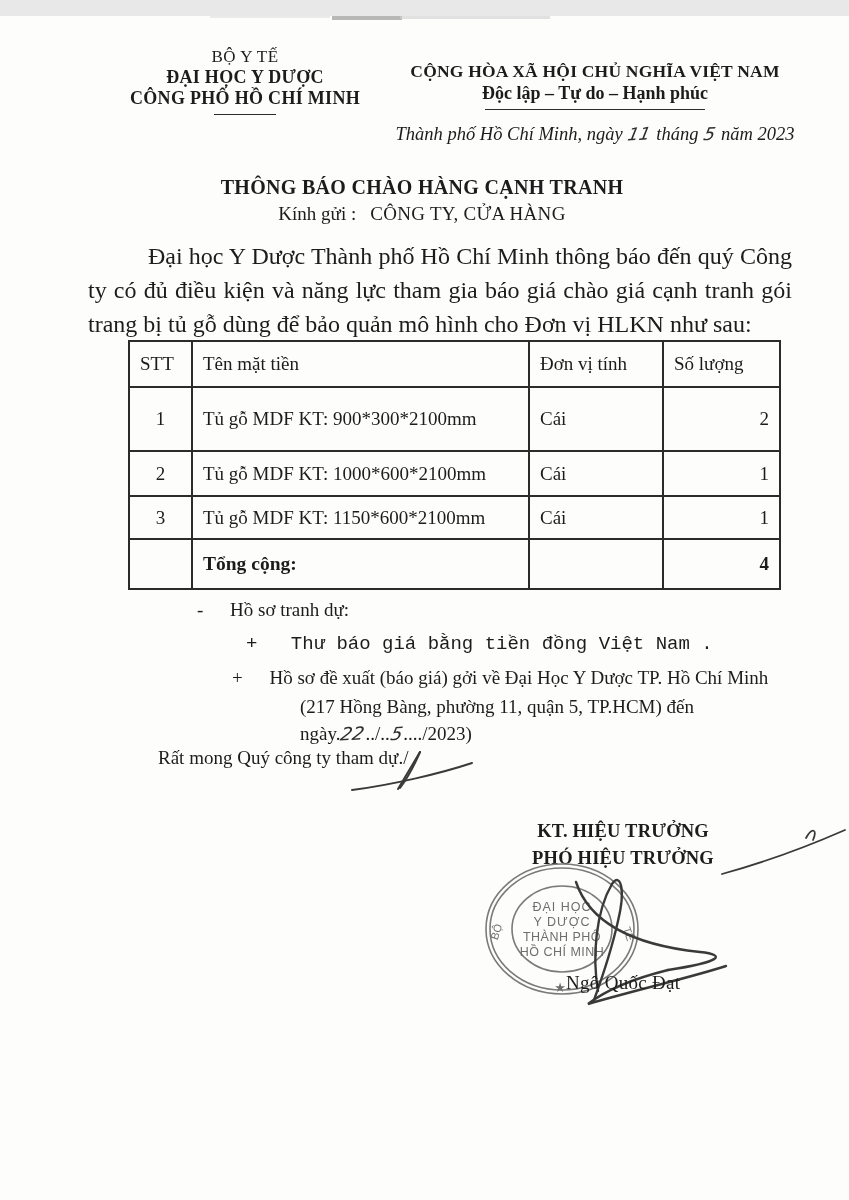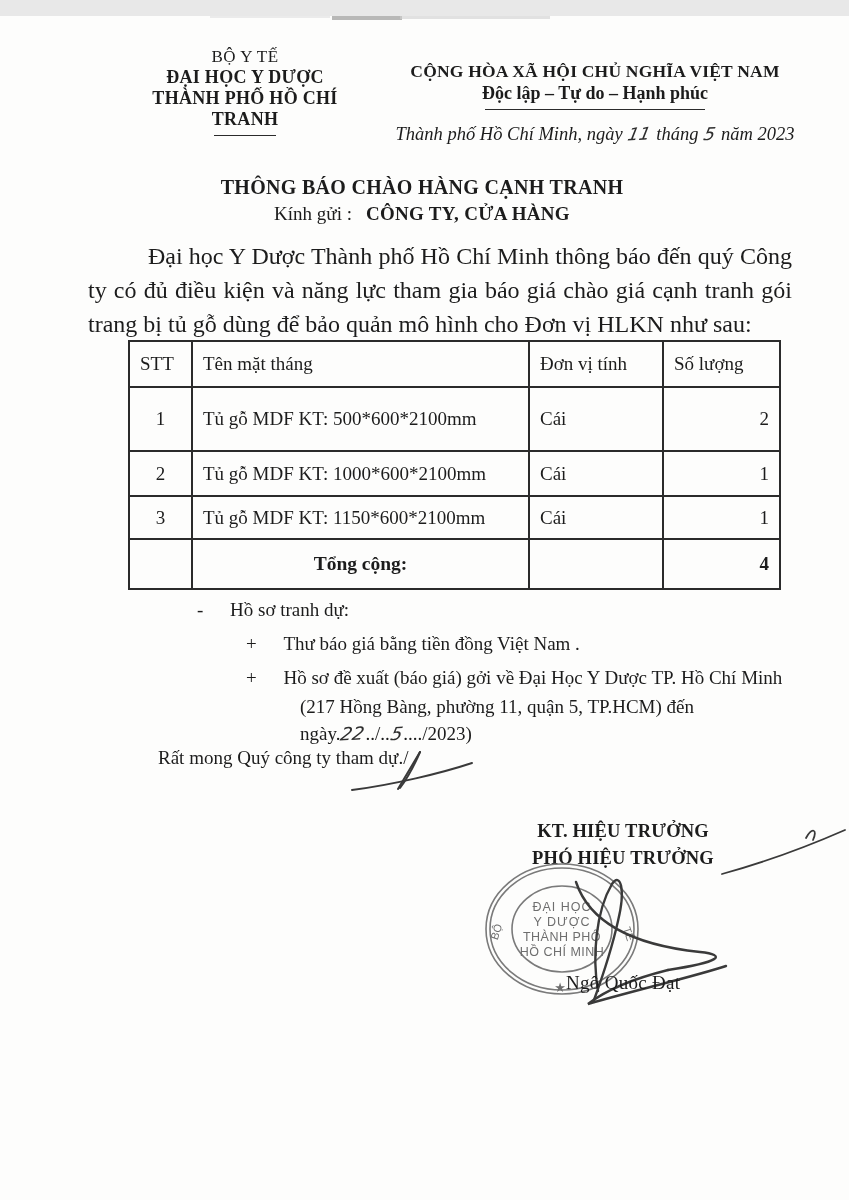--- a/index.html
+++ b/index.html
@@ -23,37 +23,37 @@
   .dateline{margin-top:13px;font-size:18.5px;font-style:italic;white-space:nowrap;}
   .hw{
     display:inline-block;font-family:"DejaVu Sans",sans-serif;font-style:italic;
     transform:skewX(-14deg) rotate(-3deg);color:#2e2e2e;font-size:.95em;
     padding:0 1px;
   }
   
   .title-block{left:0;top:160px;width:844px;text-align:center;}
   .title-main{font-size:20px;font-weight:bold;letter-spacing:.3px;}
   .title-sal{font-size:19px;margin-top:4px;}
-  .title-sal .sal-value{font-weight:bold;margin-left:14px;letter-spacing:.3px;}
+  .title-sal .sal-value{font-weight:normal;margin-left:14px;letter-spacing:.3px;}
   
   .intro{left:88px;top:223px;width:704px;font-size:24px;line-height:34px;
     text-align:justify;text-indent:60px;}
   
   table.items{left:128px;top:324px;border-collapse:collapse;table-layout:fixed;
     position:absolute;font-size:19px;}
   table.items th,table.items td{border:2px solid #2b2b2b;padding:0 10px;vertical-align:middle;}
   table.items th{font-weight:normal;text-align:left;height:44px;}
   th.c-stt,td.c-stt{text-align:center;}
   td.c-qty,th.c-qty{}
   td.c-qty{text-align:right;padding-right:10px;}
   tr.r1{height:64px;}
   tr.r2{height:45px;}
   tr.r3{height:43px;}
   tr.rtotal{height:50px;}
-  td.total-label{font-weight:bold;text-align:center;font-size:19.5px;}
+  td.total-label{font-weight:bold;text-align:left;font-size:19.5px;}
   td.total-qty{font-weight:bold;text-align:right;}
   
   .line{position:absolute;font-size:19px;white-space:nowrap;}
   
   .sig-titles{left:452px;top:802px;width:342px;text-align:center;
     font-weight:bold;font-size:18.5px;line-height:27px;letter-spacing:.2px;}
   .sig-name{left:566px;top:956px;font-weight:normal;font-size:19px;letter-spacing:.3px;}
   .overlay{left:0;top:0;pointer-events:none;}
   .stamp{left:482px;top:843px;pointer-events:none;}
   .scan-artifact{pointer-events:none;}
@@ -65,21 +65,21 @@
 
   <svg class="abs scan-artifact" width="849" height="10" style="left:0;top:0;">
     <rect x="332" y="0" width="70" height="4" fill="#9a9a9a" opacity="0.7"></rect>
     <rect x="400" y="0" width="150" height="3" fill="#cfcfcf" opacity="0.6"></rect>
     <rect x="210" y="0" width="120" height="2" fill="#e0e0e0" opacity="0.6"></rect>
   </svg>
 
   <div class="abs hdr-left">
     <div class="l1">BỘ Y TẾ</div>
     <div class="l2">ĐẠI HỌC Y DƯỢC</div>
-    <div class="l3">THÀNH PHỐ HỒ CHÍ TRANH</div>
+    <div class="l3">CÔNG PHỐ HỒ CHÍ MINH</div>
     <hr class="rule rule-left">
   </div>
 
   <div class="abs hdr-right">
     <div class="l1">CỘNG HÒA XÃ HỘI CHỦ NGHĨA VIỆT NAM</div>
     <div class="l2">Độc lập – Tự do – Hạnh phúc</div>
     <hr class="rule rule-right">
     <div class="dateline">
       <span>Thành phố Hồ Chí Minh, ngày</span>
       <span class="hw">11</span>
@@ -101,27 +101,27 @@
   <table class="items">
     <colgroup>
       <col style="width:63px">
         <col style="width:337px">
         <col style="width:134px">
         <col style="width:117px">
     </colgroup>
     <tbody>
         <tr>
       <th class="c-stt">STT</th>
-      <th>Tên mặt tháng</th>
+      <th>Tên mặt tiền</th>
       <th>Đơn vị tính</th>
       <th class="c-qty" style="text-align:left;">Số lượng</th>
     </tr>
     <tr class="r1">
       <td class="c-stt">1</td>
-      <td>Tủ gỗ MDF KT: 500*600*2100mm</td>
+      <td>Tủ gỗ MDF KT: 900*300*2100mm</td>
       <td>Cái</td>
       <td class="c-qty">2</td>
     </tr>
     <tr class="r2">
       <td class="c-stt">2</td>
       <td>Tủ gỗ MDF KT: 1000*600*2100mm</td>
       <td>Cái</td>
       <td class="c-qty">1</td>
     </tr>
     <tr class="r3">
@@ -136,25 +136,25 @@
       <td></td>
       <td class="total-qty">4</td>
     </tr>
   </tbody>
     </table>
 
   <div class="line" style="left:197px;top:583px;">
     <span>-</span>
     <span style="margin-left:22px;">Hồ sơ tranh dự:</span>
   </div>
-  <div class="line" style="left:246px;top:617px;">
+  <div class="line" style="left:246px;top:617px;font-family:Liberation Mono, monospace;">
     <span>+</span>
     <span style="margin-left:22px;">Thư báo giá bằng tiền đồng Việt Nam .</span>
   </div>
-  <div class="line" style="left:246px;top:651px;">
+  <div class="line" style="left:232px;top:651px;">
     <span>+</span>
     <span style="margin-left:22px;">Hồ sơ đề xuất (báo giá) gởi về Đại Học Y Dược TP. Hồ Chí Minh</span>
   </div>
   <div class="line" style="left:300px;top:680px;">(217 Hồng Bàng, phường 11, quận 5, TP.HCM) đến</div>
   <div class="line" style="left:300px;top:707px;">
     <span>ngày.</span><span class="hw">22</span><span>../..</span><span class="hw">5</span><span>..../2023)</span>
   </div>
 
   <div class="line" style="left:158px;top:731px;">Rất mong Quý công ty tham dự./</div>
 

